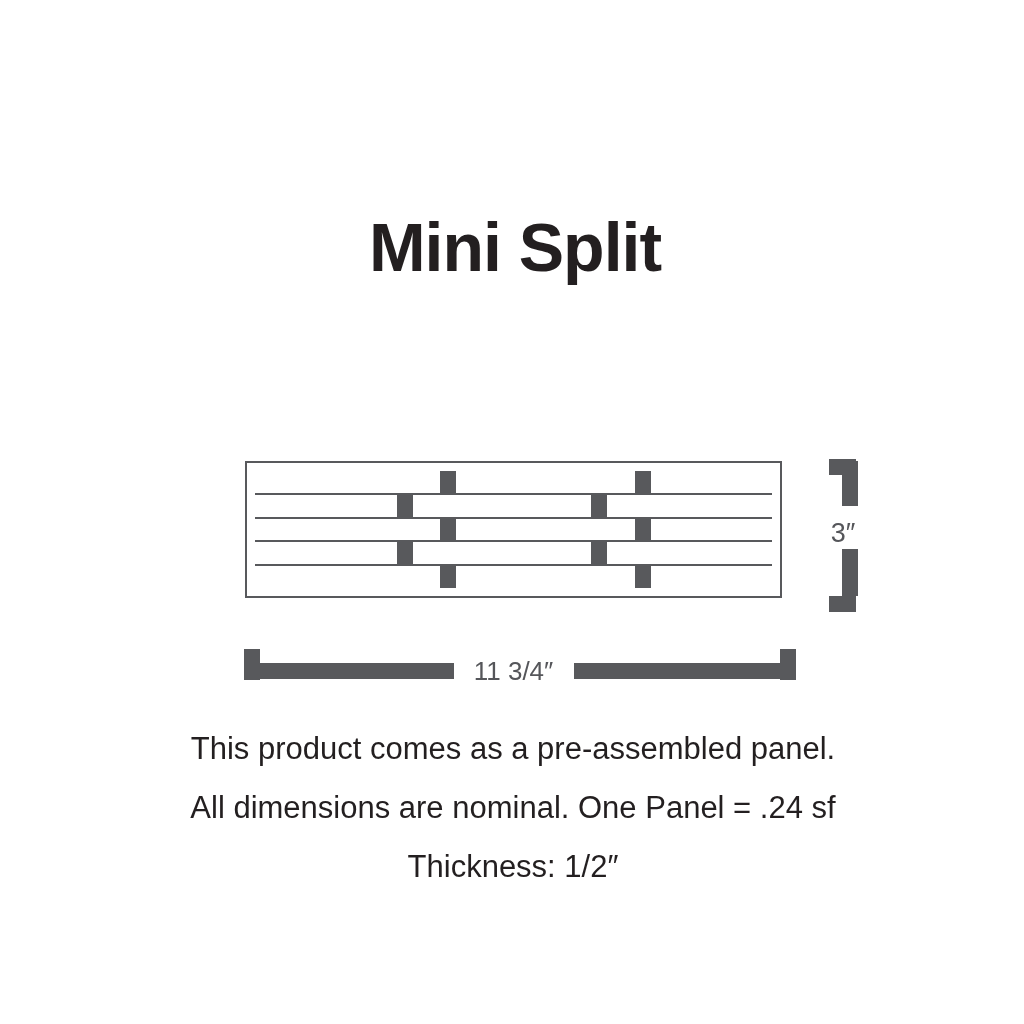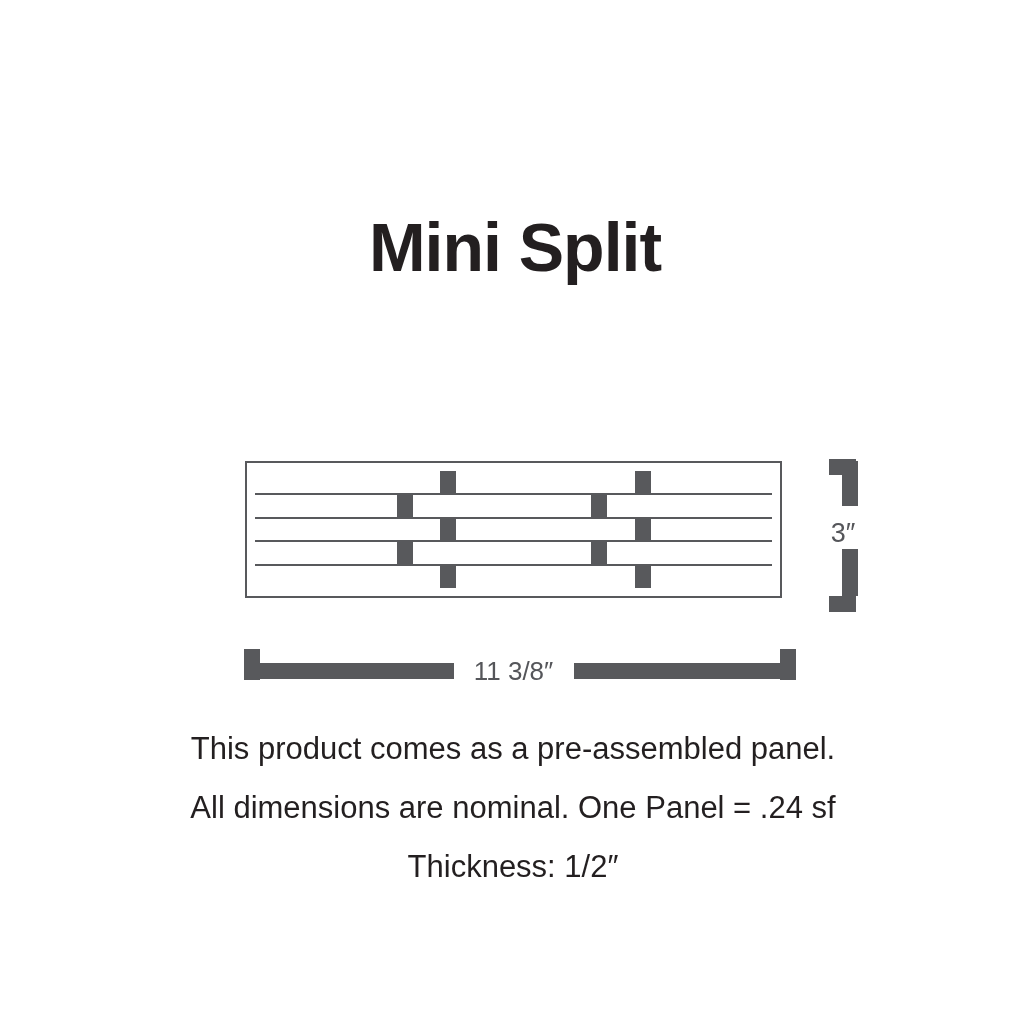--- a/index.html
+++ b/index.html
@@ -134,21 +134,21 @@
     </div>
 
   <div class="dim-part hd-top-cap"></div>
   <div class="dim-part hd-top-seg"></div>
   <div class="dim-label height-label">3″</div>
   <div class="dim-part hd-bottom-seg"></div>
   <div class="dim-part hd-bottom-cap"></div>
 
   <div class="dim-part wd-left-cap"></div>
   <div class="dim-part wd-left-seg"></div>
-  <div class="dim-label width-label">11 3/8″</div>
+  <div class="dim-label width-label">11 3/4″</div>
   <div class="dim-part wd-right-seg"></div>
   <div class="dim-part wd-right-cap"></div>
 
   <div class="notes">
     <div>This product comes as a pre-assembled panel.</div>
     <div>All dimensions are nominal. One Panel = .24 sf</div>
     <div>Thickness: 1/2″</div>
   </div>
 
 </div>

